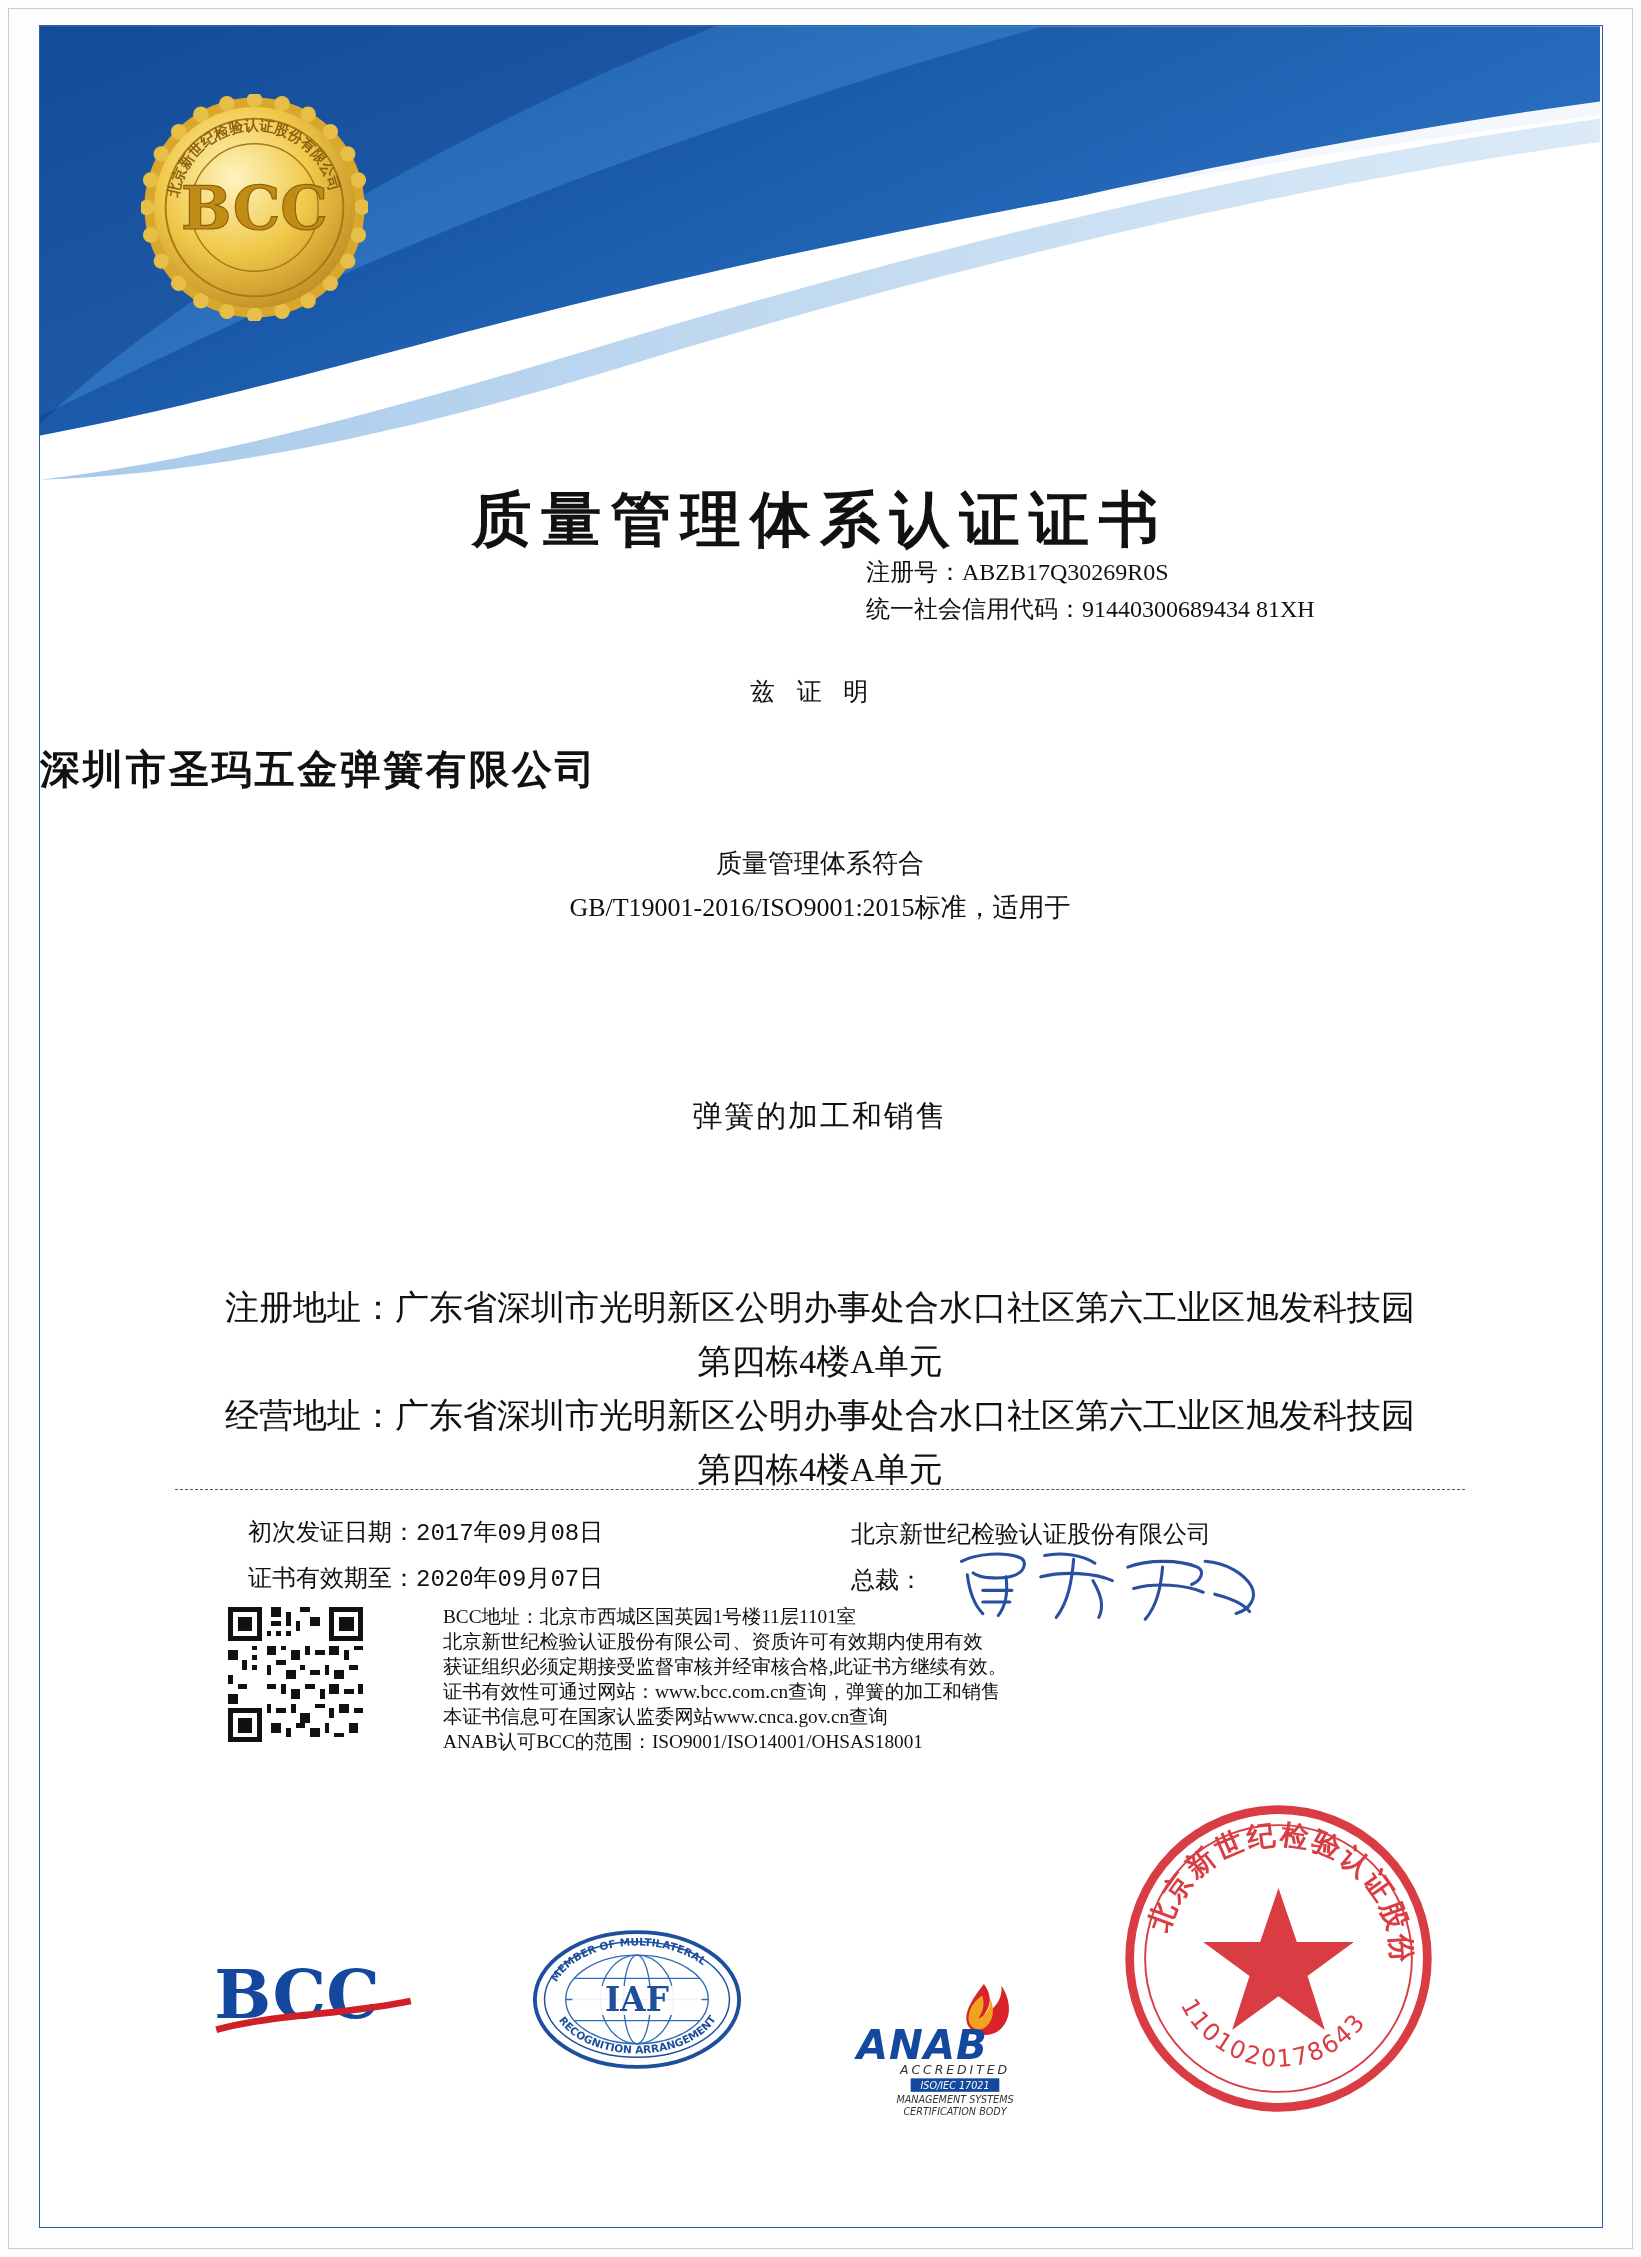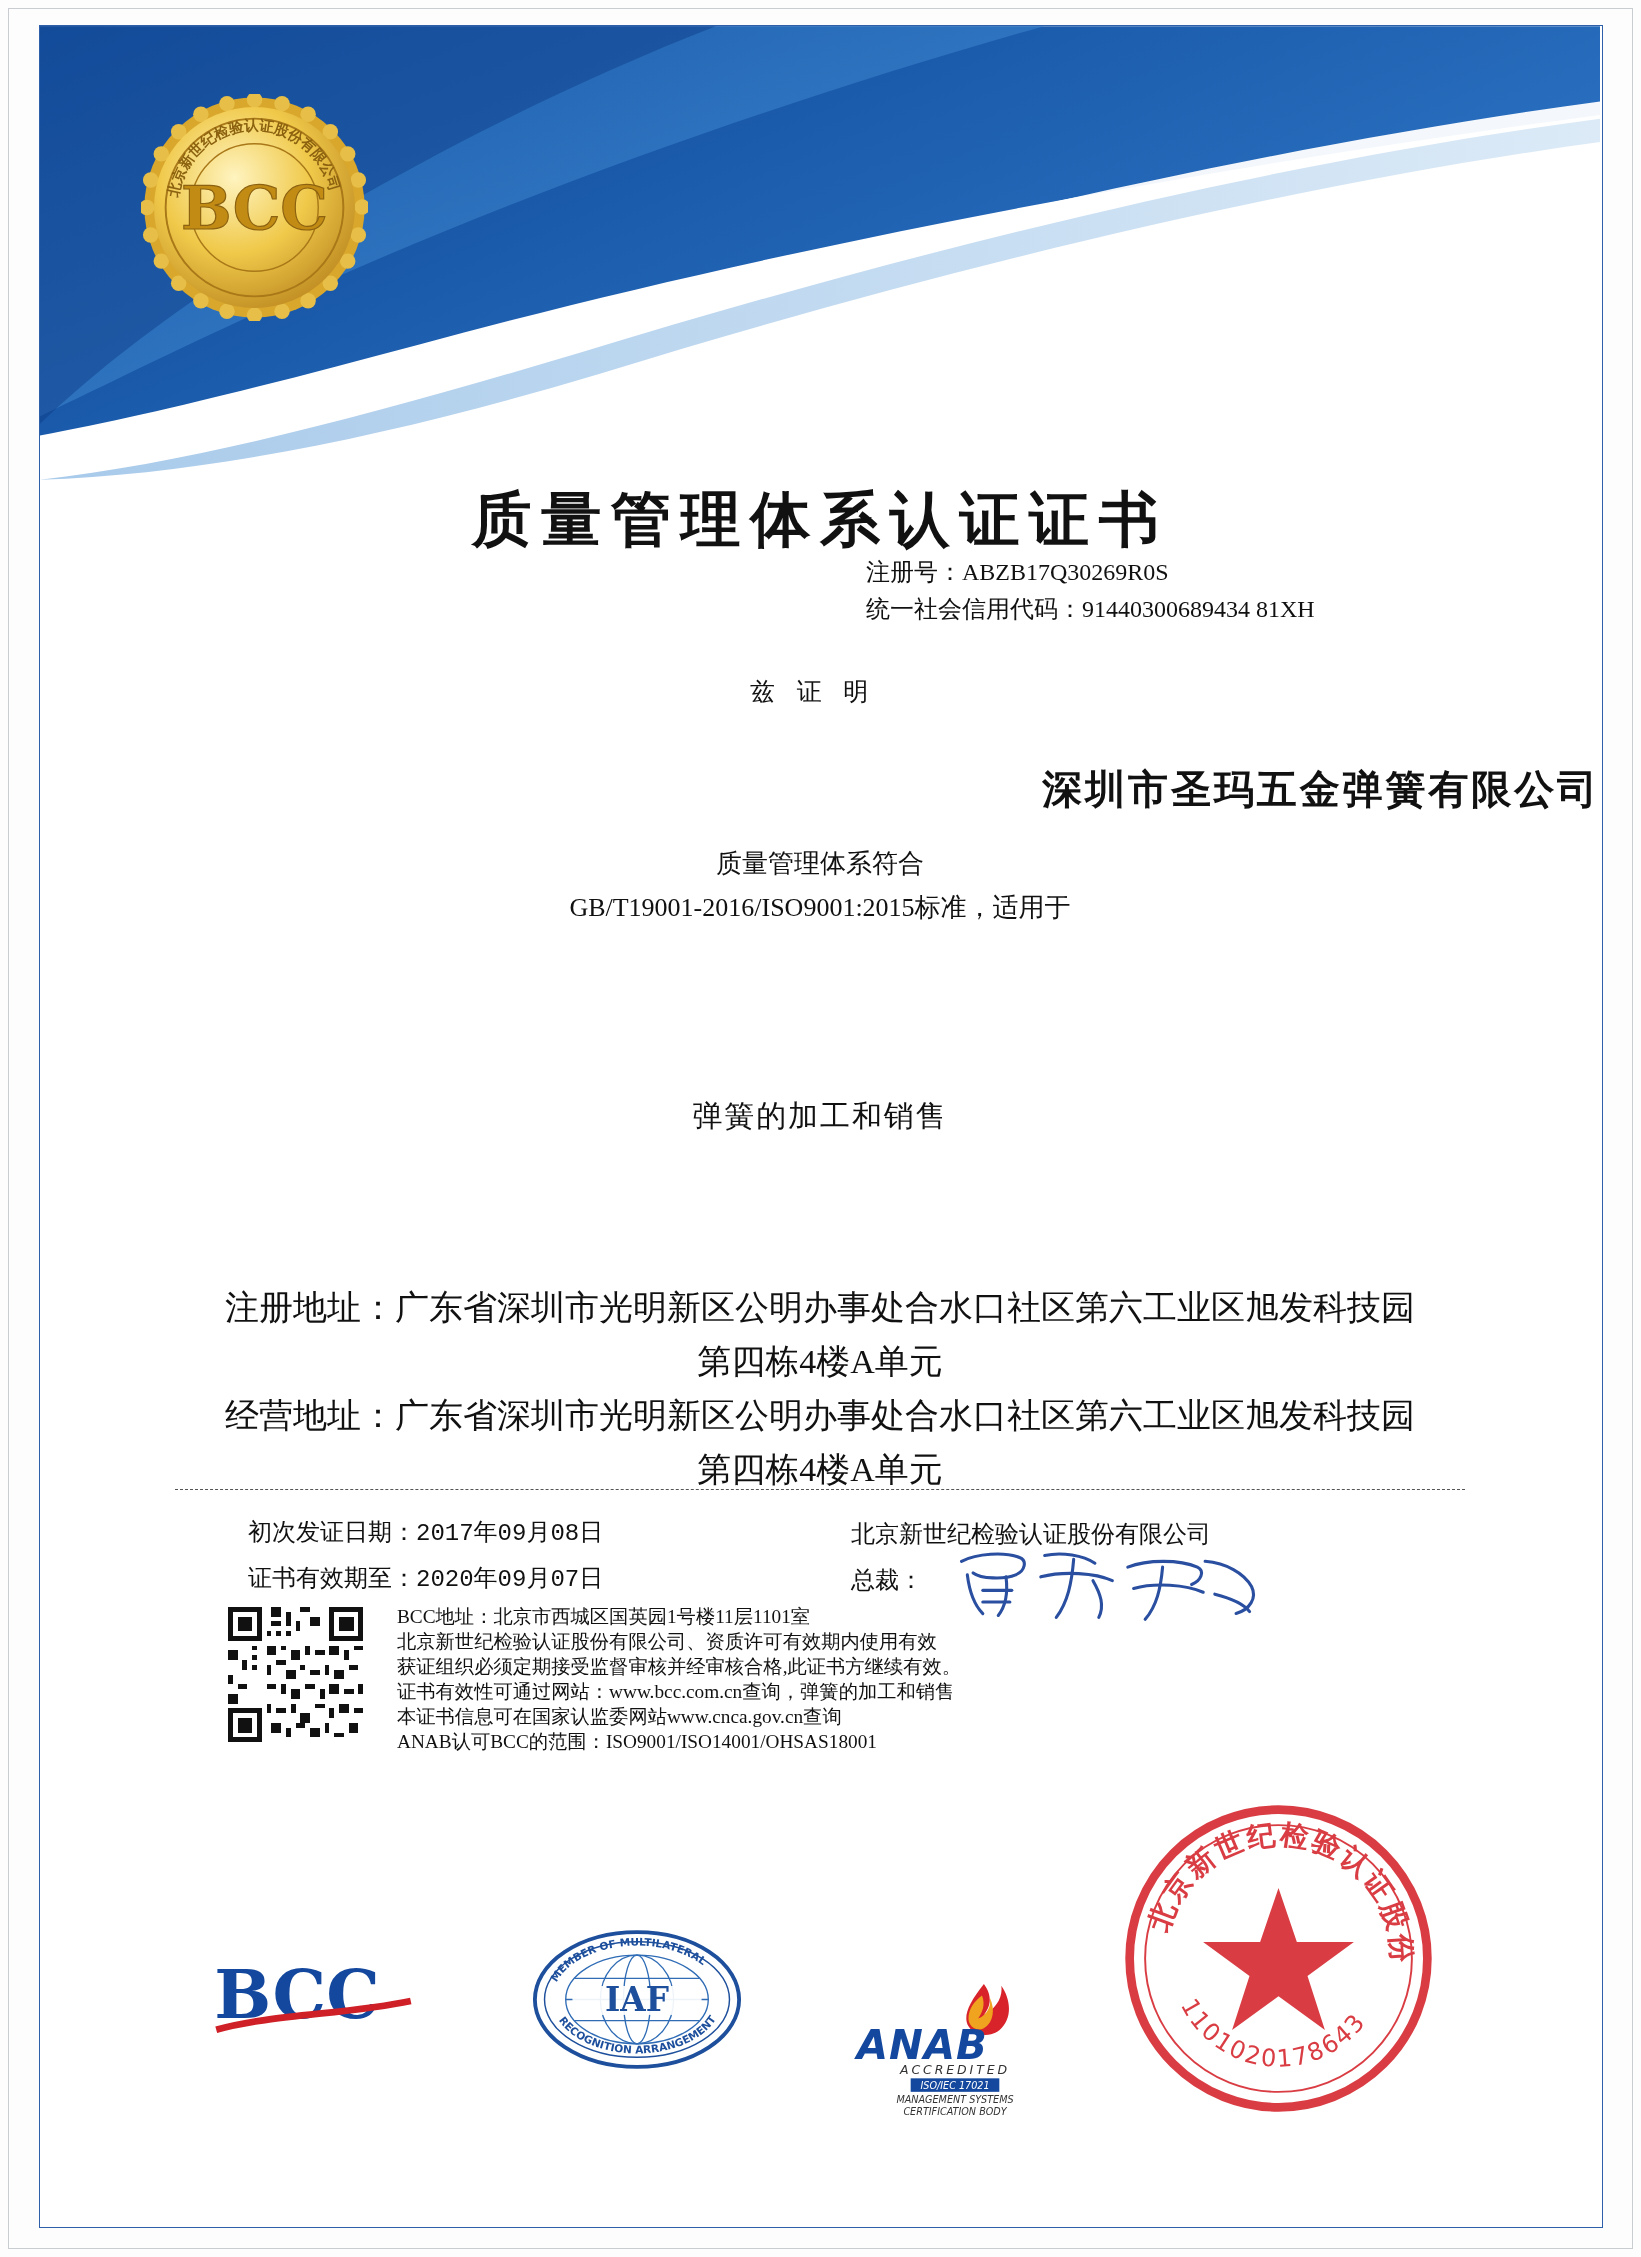--- a/index.html
+++ b/index.html
@@ -82,23 +82,23 @@
     position: absolute;
     left: 710px;
     top: 649px;
     font-size: 25px;
     letter-spacing: 7.7px;
     color: #111;
   }
 
   .company {
     position: absolute;
-    left: 0; top: 736px;
+    left: 0; top: 716px;
     width: 1560px;
-    text-align: right;
+    text-align: left;
     font-family: "DejaVu Serif", serif;
     font-size: 40px;
     font-weight: bold;
     letter-spacing: 2.9px;
     color: #111;
   }
 
   .conform {
     position: absolute;
     left: 0; top: 816px;
@@ -176,21 +176,21 @@
   }
   .fineprint {
     position: absolute;
     left: 357px;
     top: 1578px;
     font-size: 19.3px;
     line-height: 25px;
     color: #111;
     white-space: nowrap;
   }
-  .fineprint .fl { display: block; }
+  .fineprint .fl { display: block; margin-left: 46px; }
 
   
   .red-stamp {
     position: absolute;
     left: 1079px;
     top: 1773px;
     width: 319px;
     height: 319px;
   }
 

